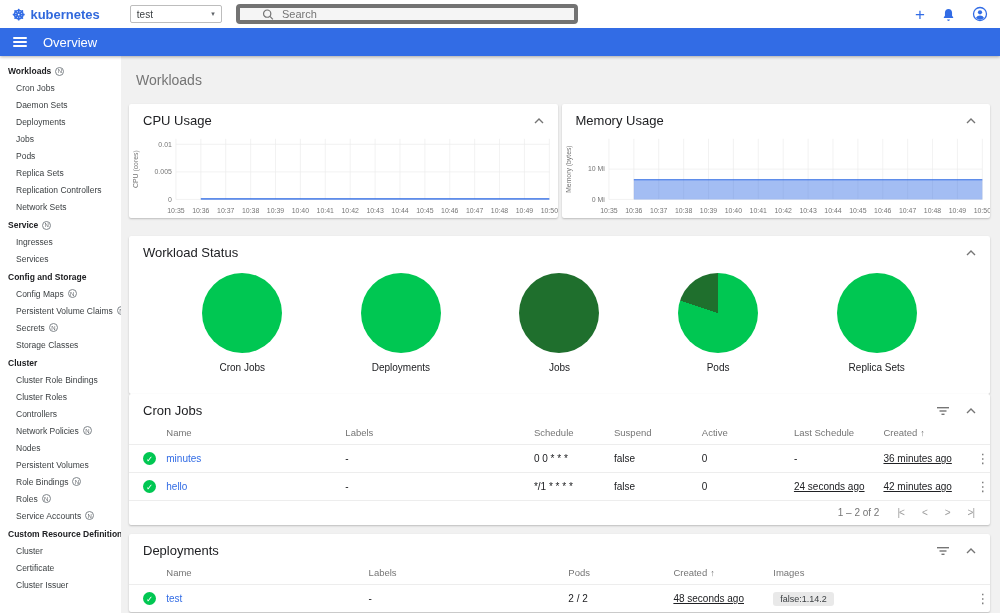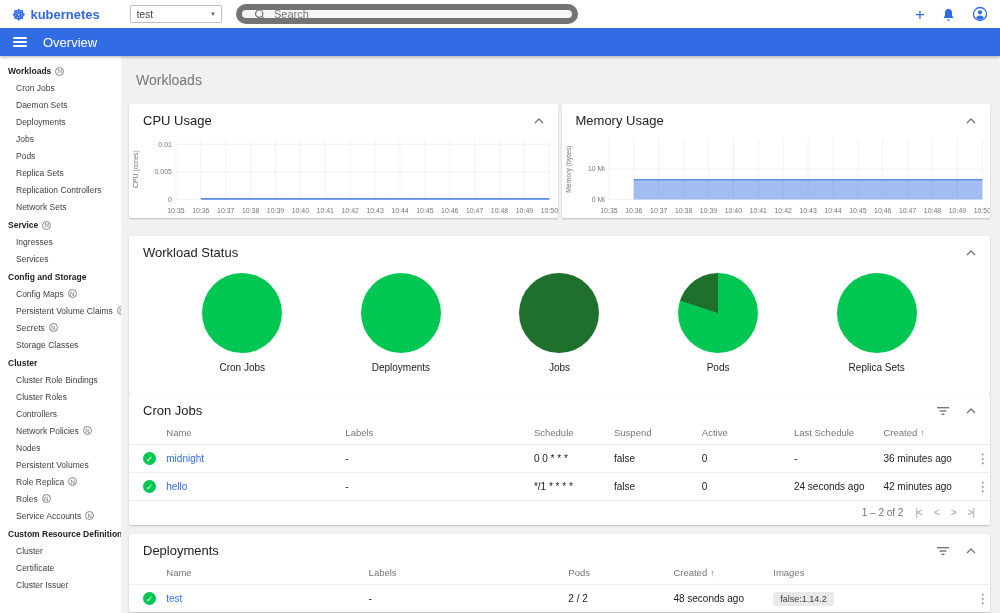--- a/index.html
+++ b/index.html
@@ -5,21 +5,21 @@
   *{box-sizing:border-box;margin:0;padding:0}
   html,body{width:1000px;height:613px;overflow:hidden}
   body{font-family:"Liberation Sans",sans-serif;background:#f1f1f1;color:#202124}
 
   
   .topbar{height:28px;background:#fff;display:flex;align-items:center;padding:0 12px;position:relative;z-index:3}
   .brand{display:flex;align-items:center;gap:5px;color:#3068dc;font-weight:700;font-size:13px;cursor:pointer}
   .k8s-logo{font-size:15px;line-height:1;color:#326ce5}
   .ns-select{margin-left:30px;width:92px;height:18px;border:1px solid #bdbdbd;border-radius:2px;display:flex;align-items:center;padding:0 6px;font-size:10px;color:#3c4043;cursor:pointer}
   .ns-caret{margin-left:auto;font-size:7px;color:#5f6368}
-  .searchbar{margin-left:14px;width:342px;height:20px;background:#f5f5f5;border:6px solid #737373;border-radius:10px;display:flex;align-items:center;padding:0 12px;gap:8px}
+  .searchbar{margin-left:14px;width:342px;height:20px;background:#f5f5f5;border:4px solid #737373;border-radius:4px;display:flex;align-items:center;padding:0 22px;gap:8px}
   .search-input{border:none;background:transparent;font-size:11px;color:#3c4043;outline:none;width:100%;font-family:"Liberation Sans",sans-serif}
   .search-input::placeholder{color:#757575}
   .topbar-right{margin-left:auto;display:flex;align-items:center;gap:16px}
   .plus-icon{color:#326ce5;font-size:17px;font-weight:400;line-height:1;cursor:pointer}
 
   
   .navbar{height:28px;background:#326ce5;display:flex;align-items:center;padding:0 13px;color:#fff;gap:16px;box-shadow:0 1px 3px rgba(0,0,0,.3);position:relative;z-index:2}
   .hamburger{display:flex;flex-direction:column;gap:2.5px;width:14px;cursor:pointer}
   .hamburger i{height:1.8px;background:#fff;display:block;border-radius:1px}
   .nav-title{font-size:13px}
@@ -54,26 +54,26 @@
   .donut-label{font-size:10px;color:#202124}
 
   .table-card{margin-bottom:9px}
   table{width:100%;border-collapse:collapse;table-layout:fixed}
   th{font-size:9.5px;color:#757575;font-weight:400;text-align:left;padding:6px 8px;border-bottom:1px solid #ededed;white-space:nowrap}
   td{font-size:10px;color:#202124;padding:6px 8px;border-top:1px solid #ededed;white-space:nowrap;overflow:hidden}
   tbody tr:first-child td{border-top:none}
   .icon-cell{padding-left:14px}
   .check-icon{width:13px;height:13px;border-radius:50%;background:#00c752;color:#fff;font-size:8.5px;display:inline-flex;align-items:center;justify-content:center}
   .link{color:#326ce5;cursor:pointer;text-decoration:none}
-  .rel-time{cursor:default}
+  .rel-time{text-decoration:underline;cursor:default}
   .chip{display:inline-block;background:#e9e9e9;border-radius:3px;padding:2px 7px;font-size:9px;color:#3c4043}
   .kebab{color:#757575;font-size:13px;cursor:pointer;padding:0 4px}
   .kebab-cell{text-align:right;padding-right:10px}
   .sort-arrow{margin-left:3px;font-size:9px;color:#757575}
-  .pagination{display:flex;justify-content:flex-end;align-items:center;gap:12px;padding:6px 16px 7px;font-size:10px;color:#757575;border-top:1px solid #ededed}
+  .pagination{display:flex;justify-content:flex-end;align-items:center;gap:18px;padding:6px 16px 7px;font-size:10px;color:#757575;border-top:1px solid #ededed}
   .pg-icon{color:#9e9e9e;font-size:10px;cursor:pointer;letter-spacing:-1px}
 </style>
 </head>
 <body>
 
 <div class="app">
 
   <header class="topbar">
     <div class="brand">
       <span class="k8s-logo">☸</span>
@@ -190,21 +190,21 @@
           <span>Network Policies</span>
           <span class="badge">N</span>
         </div>
         <div class="sb-item">
           <span>Nodes</span>
         </div>
         <div class="sb-item">
           <span>Persistent Volumes</span>
         </div>
         <div class="sb-item">
-          <span>Role Replica</span>
+          <span>Role Bindings</span>
           <span class="badge">N</span>
         </div>
         <div class="sb-item">
           <span>Roles</span>
           <span class="badge">N</span>
         </div>
         <div class="sb-item">
           <span>Service Accounts</span>
           <span class="badge">N</span>
         </div>
@@ -414,21 +414,21 @@
                 <th><span>Suspend</span></th>
                 <th><span>Active</span></th>
                 <th><span>Last Schedule</span></th>
                 <th><span>Created</span><span class="sort-arrow">↑</span></th>
                 <th class="kebab-cell"></th>
               </tr>
             </thead>
           <tbody id="cron-body">
               <tr>
                 <td class="icon-cell"><span class="check-icon">✓</span></td>
-                <td><a class="link">midnight</a></td>
+                <td><a class="link">minutes</a></td>
                 <td>-</td>
                 <td>0 0 * * *</td>
                 <td>false</td>
                 <td>0</td>
                 <td>-</td>
                 <td><span class="rel-time">36 minutes ago</span></td>
                 <td class="kebab-cell"><span class="kebab">⋮</span></td>
               </tr>
               <tr>
                 <td class="icon-cell"><span class="check-icon">✓</span></td>

